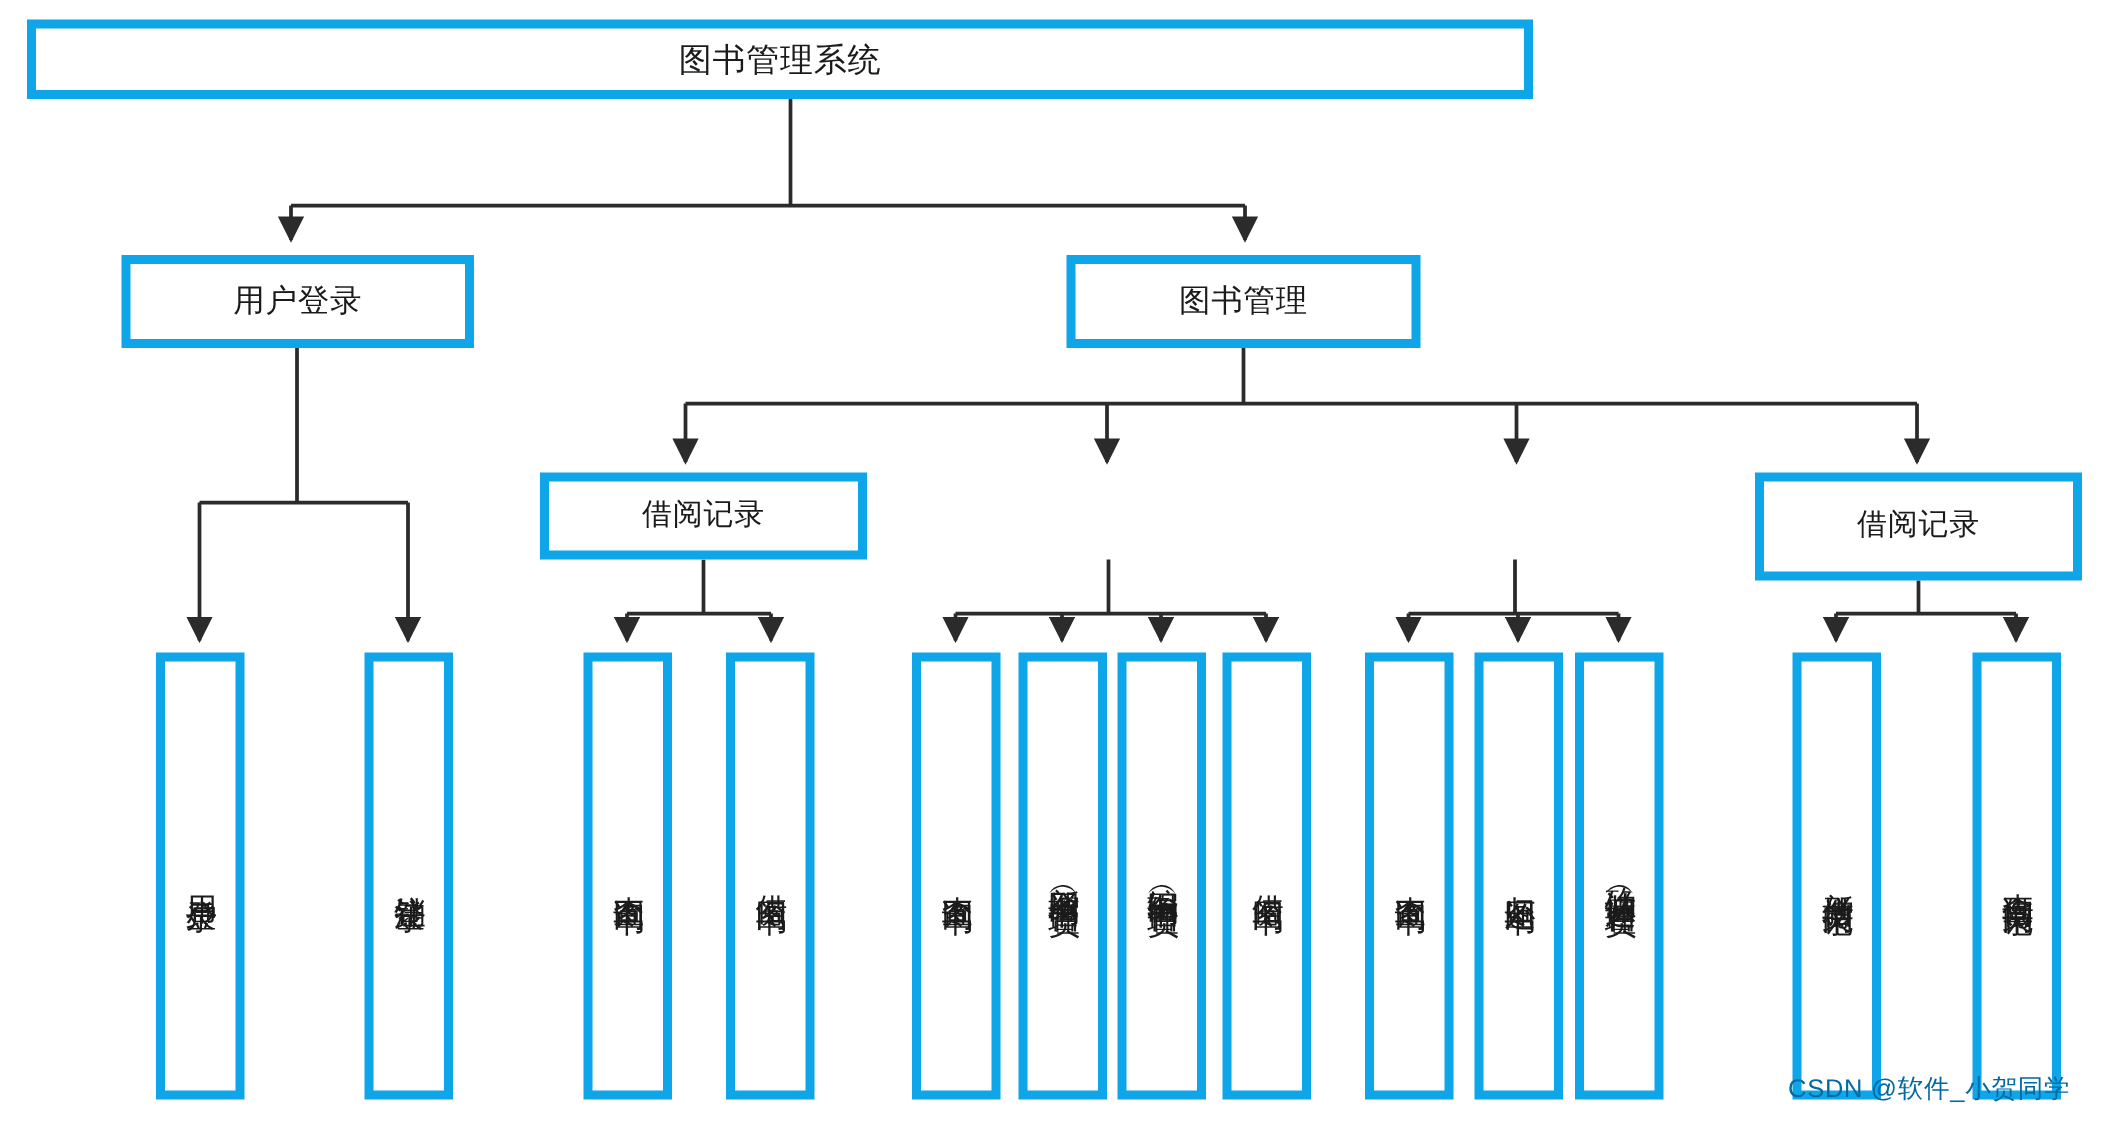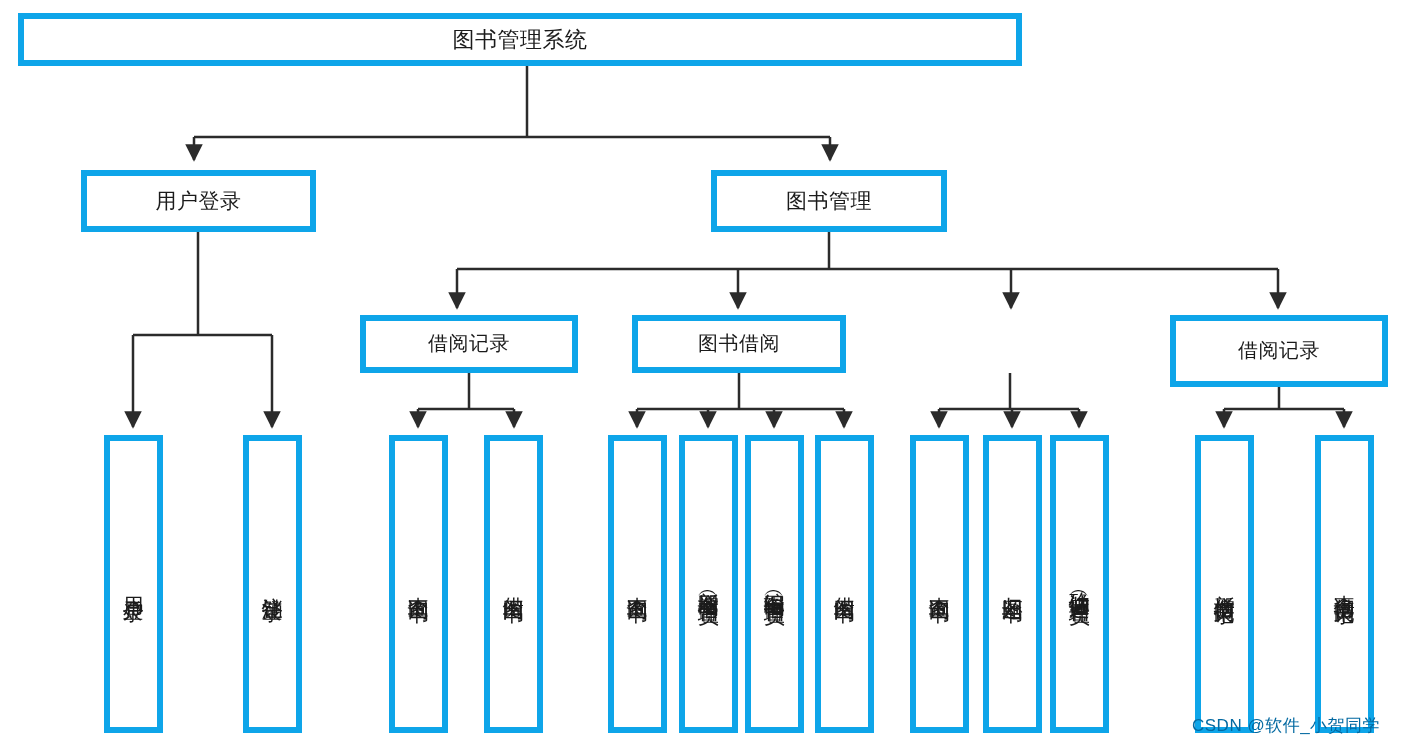--- a/index.html
+++ b/index.html
@@ -129,23 +129,20 @@
   </div>
 
   <div class="node lvl1" style="left:711px; top:170px; width:236px; height:62px;">
     <span class="label">图书管理</span>
   </div>
 
   <div class="node lvl2" style="left:360px; top:315px; width:218px; height:58px;">
     <span class="label">借阅记录</span>
   </div>
 
-  <div class="node lvl2" style="left:632px; top:315px; width:214px; height:58px;">
-    <span class="label">图书借阅</span>
-  </div>
 
 
   <div class="node lvl2" style="left:1170px; top:315px; width:218px; height:72px;">
     <span class="label">借阅记录</span>
   </div>
 
   <div class="node leaf" style="left:104px; top:435px; width:59px; height:298px;">
     <span class="label">用户登录</span>
   </div>
 

